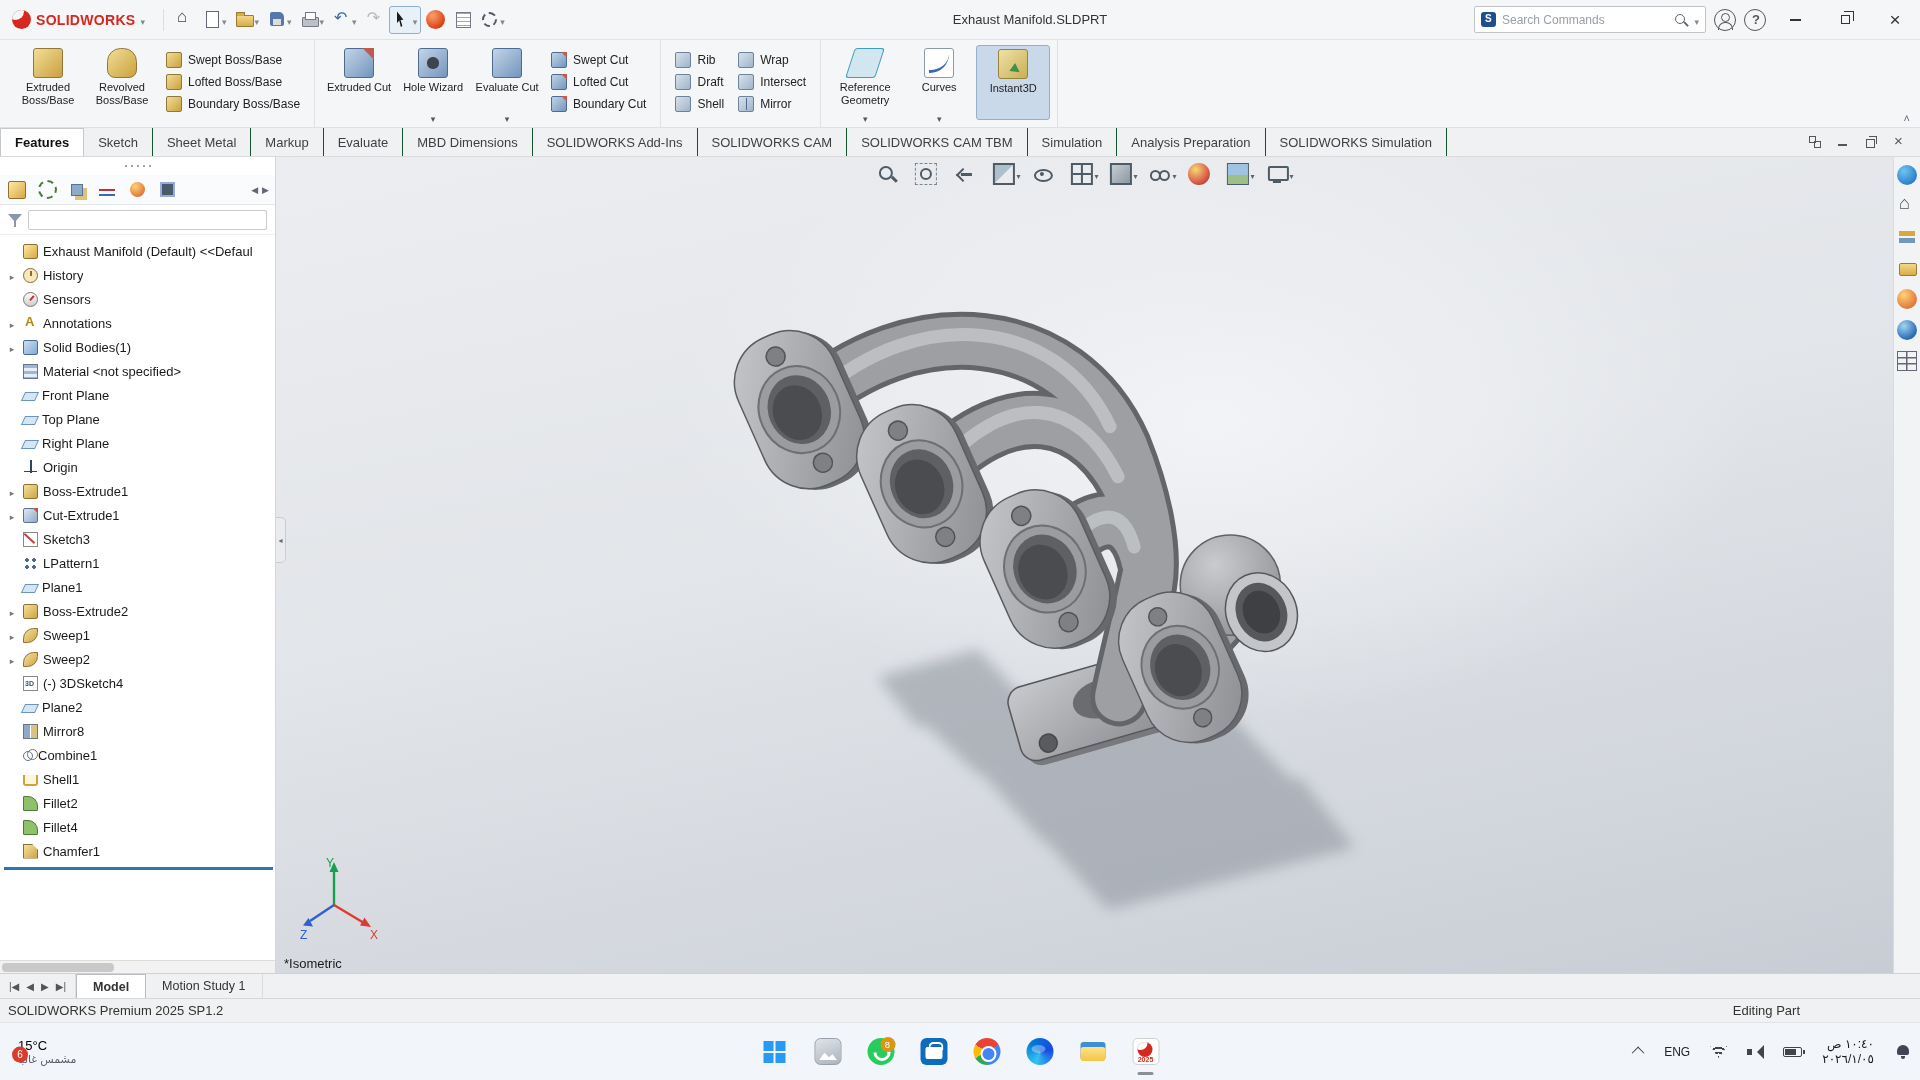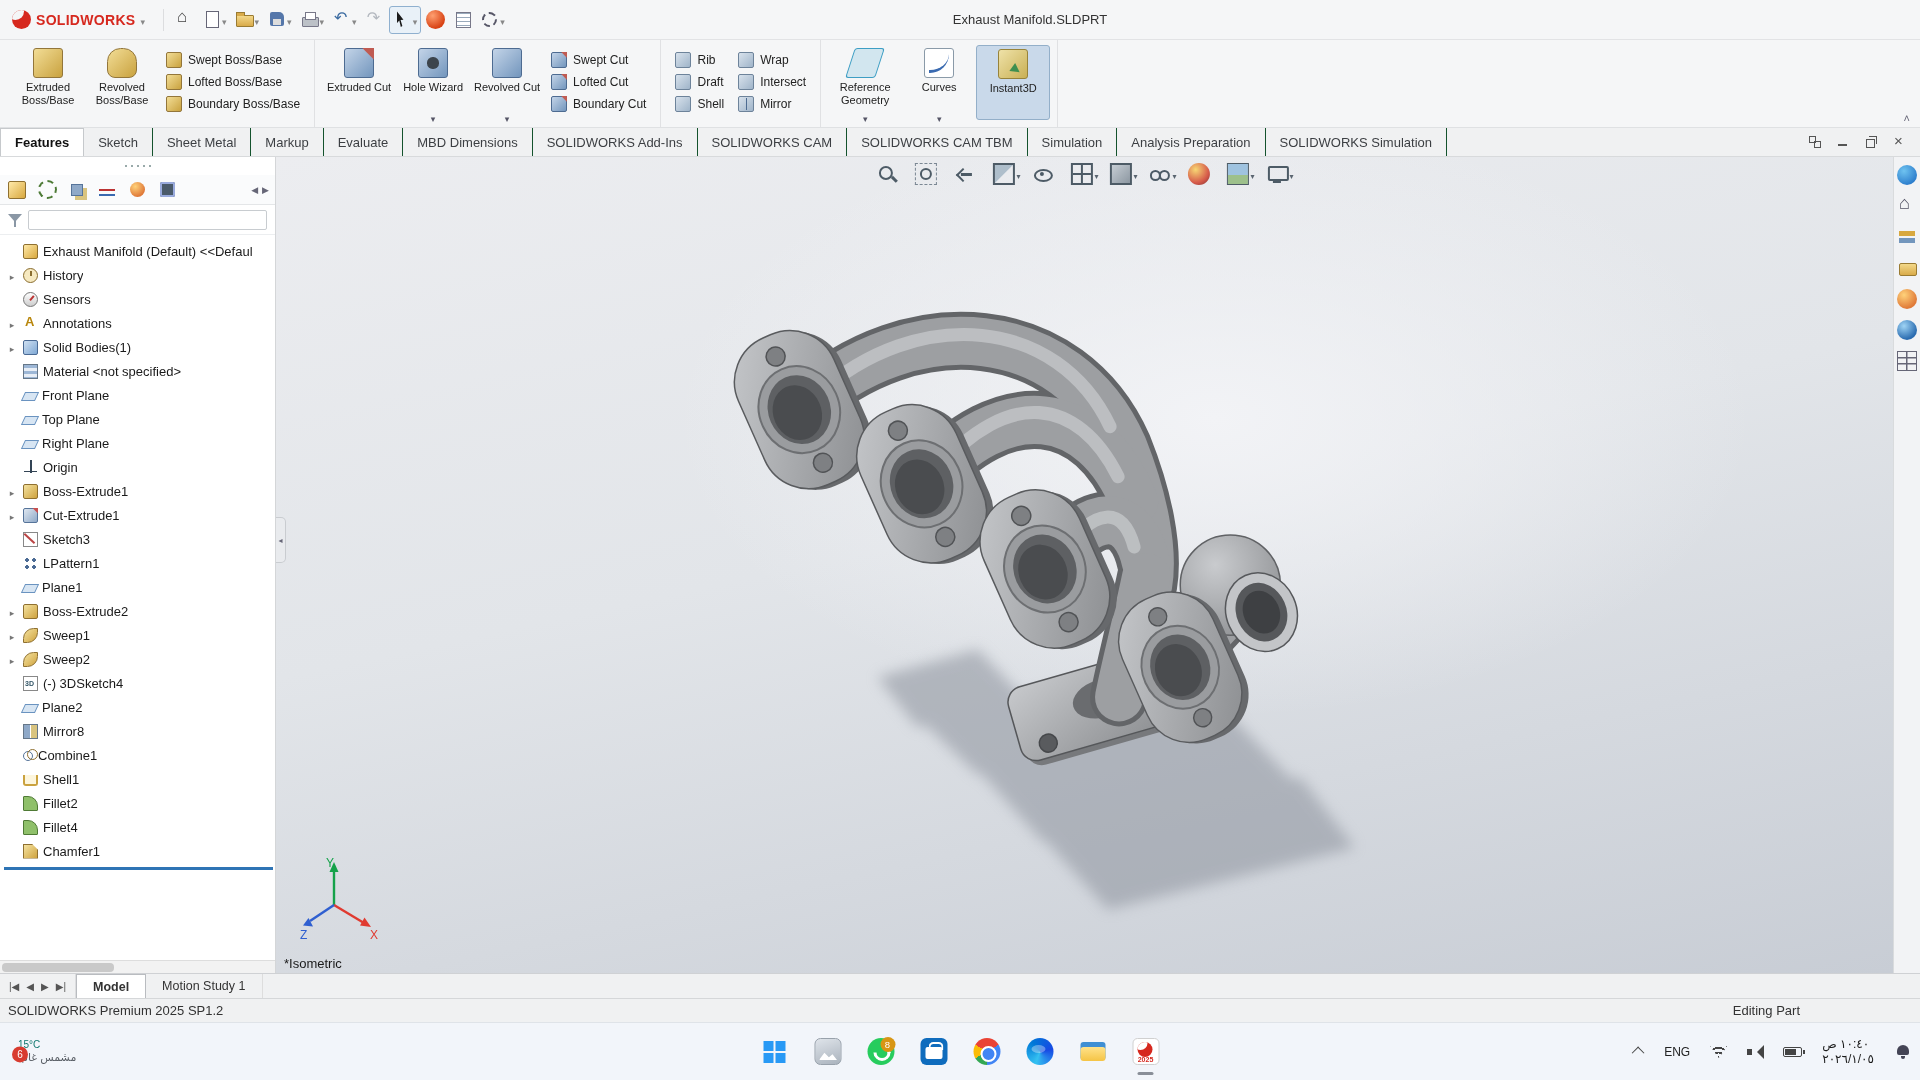--- a/index.html
+++ b/index.html
@@ -207,21 +207,21 @@
 .statusbar{height:24px;background:#f0f1f2;border-top:1px solid #d5d7d9;display:flex;align-items:center;font-size:13px;color:#333;flex:none}
 .status-left{padding-left:8px}
 .status-right{margin-left:auto;margin-right:120px}
 
 
 .taskbar{height:58px;background:#f2f5fa;border-top:1px solid #dfe3e8;position:relative;flex:none}
 .weather{position:absolute;left:10px;top:50%;transform:translateY(-50%);display:flex;align-items:center;gap:8px}
 .sunico{width:30px;height:30px;border-radius:50%;background:radial-gradient(circle at 40% 38%,#ffe28a,#f6b73c 70%);position:relative;flex:none}
 .wbadge{position:absolute;left:2px;top:-5px;min-width:16px;height:16px;border-radius:8px;background:#d83b2f;color:#fff;font-size:10px;display:flex;align-items:center;justify-content:center;padding:0 3px;z-index:2}
 .wtxt{display:flex;flex-direction:column;line-height:1.2}
-.wtemp{font-size:10px;color:#0f766e}
+.wtemp{font-size:13px;color:#000000}
 .wcond{font-size:11px;color:#5a5f66;direction:rtl}
 .tbcenter{position:absolute;left:50%;top:50%;transform:translate(-50%,-50%);display:flex;align-items:center;gap:13px}
 .tbslot{width:40px;height:46px;display:flex;align-items:center;justify-content:center;position:relative;border-radius:6px}
 .startico{width:22px;height:22px;position:relative}
 .startico::before{content:"";position:absolute;left:0;top:0;width:10px;height:10px;background:#2899f5;box-shadow:12px 0 #2899f5,0 12px #2899f5,12px 12px #2899f5}
 .searchpill{height:34px;width:268px;background:#fff;border:1px solid #d7dbe2;border-radius:17px;display:flex;align-items:center;gap:8px;padding:0 6px 0 12px}
 .searchlbl{font-size:13px;color:#5a5f66;flex:1}
 .searchthumb{width:24px;height:24px;border-radius:12px;background:linear-gradient(135deg,#e8b66a,#8a6132 70%,#5a3f22);flex:none}
 .appico{width:27px;height:27px;position:relative;border-radius:6px}
 .ai-photos{background:linear-gradient(160deg,#dfe4ea,#aab3bd);border:1px solid #98a1ab}
@@ -247,21 +247,21 @@
 .tray{position:absolute;right:8px;top:50%;transform:translateY(-50%);display:flex;align-items:center;gap:20px}
 .chev{width:9px;height:9px;border-left:1.8px solid #444;border-top:1.8px solid #444;transform:rotate(45deg) translateY(2px)}
 .lang{font-size:12px;color:#222}
 .wifi{width:17px;height:13px;background:repeating-radial-gradient(circle at 50% 100%,#444 0 1.8px,transparent 1.8px 4.6px);clip-path:polygon(50% 100%,0 10%,100% 10%)}
 .spk{width:16px;height:14px;position:relative}
 .spk::before{content:"";position:absolute;left:0;top:4px;width:5px;height:6px;background:#444}
 .spk::after{content:"";position:absolute;left:3px;top:0;width:0;height:0;border:7px solid transparent;border-right:7px solid #444}
 .batt{width:19px;height:10px;border:1.6px solid #444;border-radius:2px;position:relative}
 .batt::before{content:"";position:absolute;left:1px;top:1px;bottom:1px;width:11px;background:#444}
 .batt::after{content:"";position:absolute;right:-4px;top:2px;width:2px;height:4px;background:#444}
-.clock{display:flex;flex-direction:column;align-items:flex-end;line-height:1.25;direction:rtl;font-family:"DejaVu Sans",sans-serif}
+.clock{display:flex;flex-direction:column;line-height:1.25;direction:rtl;font-family:"DejaVu Sans",sans-serif}
 .ctime,.cdate{font-size:12px;color:#1b1b1b}
 .notif{width:18px;height:16px;position:relative}
 .notif::before{content:"";position:absolute;left:3px;top:1px;width:12px;height:10px;background:#445;border-radius:6px 6px 2px 2px}
 .notif::after{content:"";position:absolute;left:7px;bottom:1px;width:4px;height:3px;background:#445;border-radius:0 0 3px 3px}
 svg text{font-family:"Liberation Sans","DejaVu Sans",sans-serif}
 </style>
 </head>
 <body>
 
 <div id="app">
@@ -309,20 +309,39 @@
         </div>
       <div class="qbtn">
           <span class="qico" data-qi="sheet"></span>
         </div>
       <div class="qbtn">
           <span class="qico" data-qi="gear"></span>
           <span class="ddg"></span>
         </div>
     </div>
     <div class="tb-title">Exhaust Manifold.SLDPRT</div>
+    <div class="tb-right">
+      <div class="cmdsearch">
+        <span class="scopechip"></span>
+        <span class="searchph">Search Commands</span>
+        <span class="mag"></span>
+        <span class="ddg"></span>
+      </div>
+      <span class="personico"></span>
+      <span class="helpico"></span>
+      <div class="wctl">
+          <span class="ic-min"></span>
+        </div>
+      <div class="wctl">
+          <span class="ic-restore"></span>
+        </div>
+      <div class="wctl">
+          <span class="ic-close"></span>
+        </div>
+    </div>
   </header>
 
   <div class="ribbon">
 
       <div class="rsec">
         <div class="rbigs">
 
             <div class="rbig">
               <span class="ric ric-lg" data-icon="extrude-boss"></span>
               <span class="rlbl">Extruded Boss/Base</span>
@@ -367,21 +386,21 @@
             </div>
 
             <div class="rbig">
               <span class="ric ric-lg" data-icon="hole-wizard"></span>
               <span class="rlbl">Hole Wizard</span>
               <span class="rdd" data-on=""></span>
             </div>
 
             <div class="rbig">
               <span class="ric ric-lg" data-icon="revolve-cut"></span>
-              <span class="rlbl">Revolved Cut</span>
+              <span class="rlbl">Evaluate Cut</span>
               <span class="rdd" data-on=""></span>
             </div>
           </div>
         <div class="rstacks">
 
             <div class="rstack">
 
                 <div class="rsm">
                   <span class="ric ric-sm" data-icon="sweep-cut"></span>
                   <span class="rsmlbl">Swept Cut</span>

